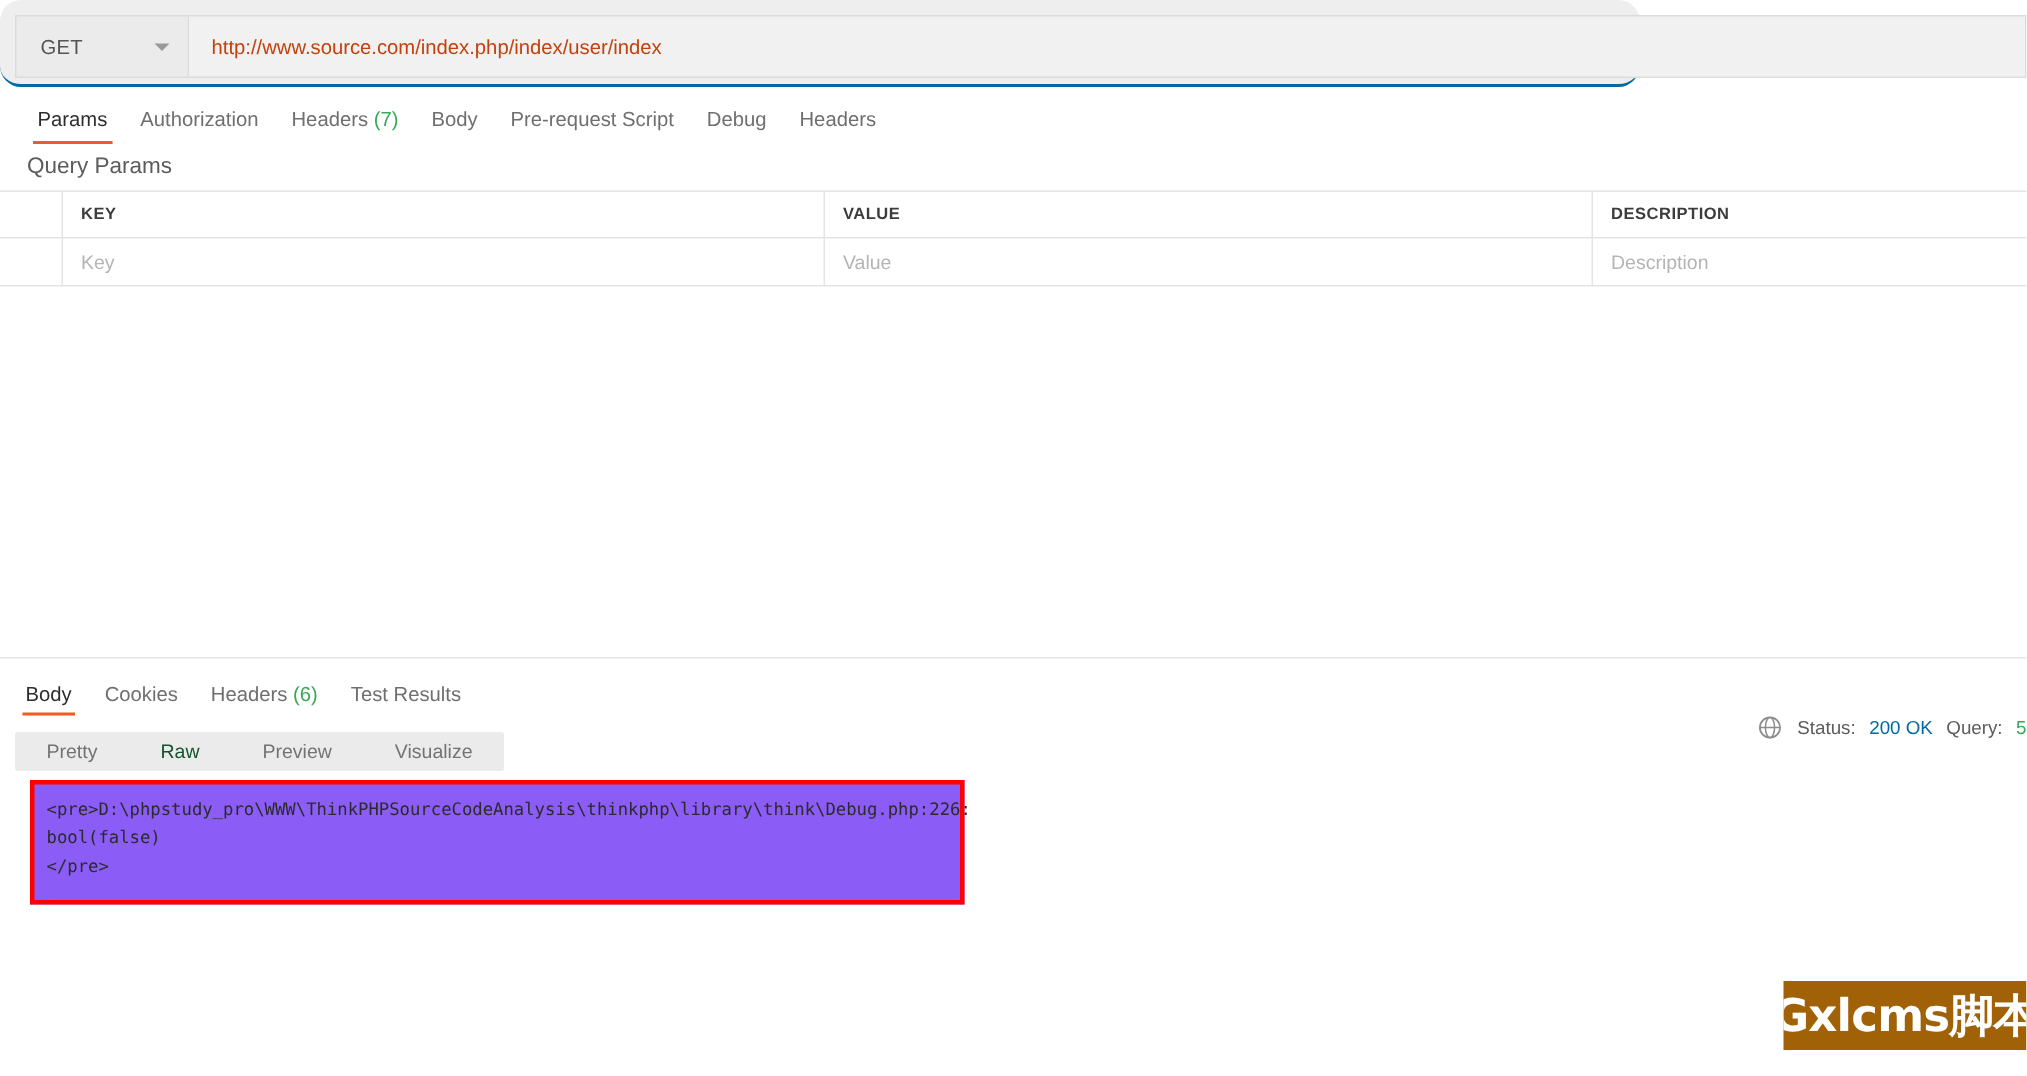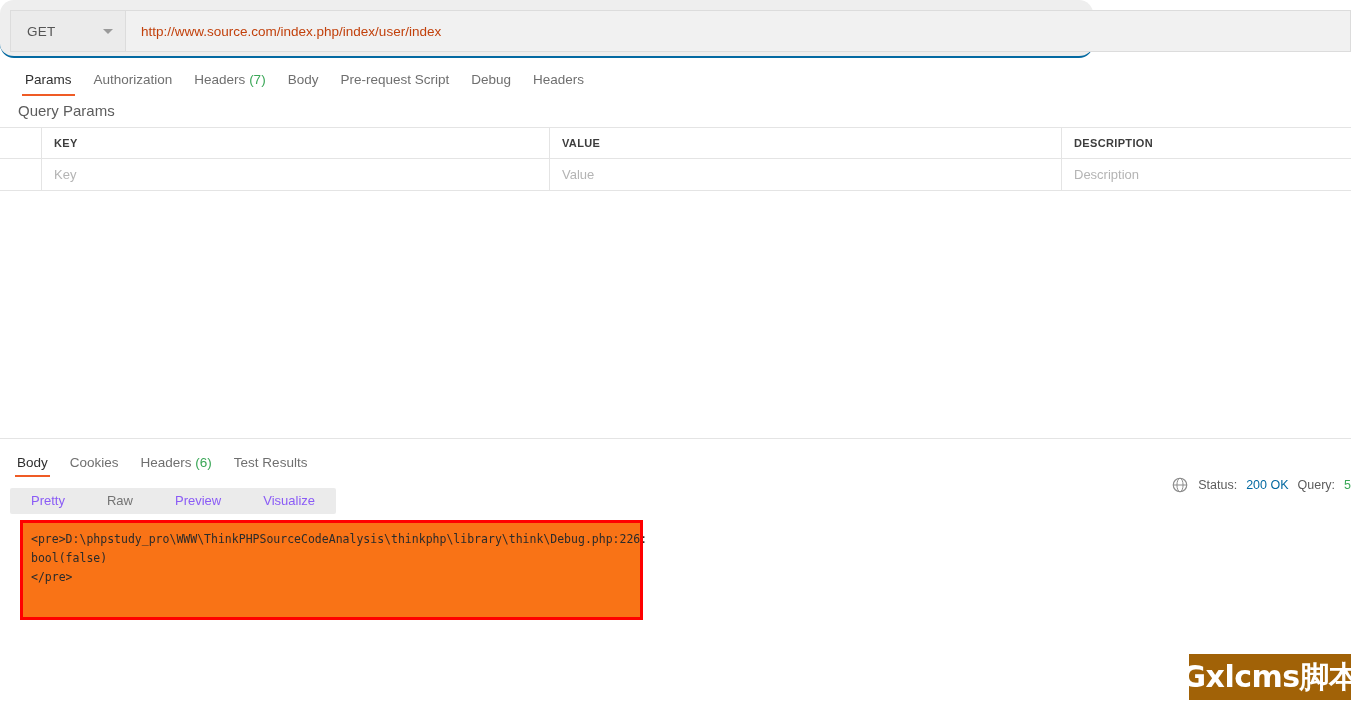--- a/index.html
+++ b/index.html
@@ -205,35 +205,35 @@
     left: 10px; top: 488px;
     height: 26px;
     background: #ebebeb;
     display: flex;
     align-items: center;
     border-radius: 2px;
   }
   .vtab {
     padding: 0 21px;
     font-size: 13px;
-    color: #8b5cf6;
+    color: #737373;
     cursor: pointer;
     line-height: 26px;
   }
-  .vtab.active { color: #737373; }
+  .vtab.active { color: #14532d; }
 
   
   .resp-body-box {
     position: absolute;
     left: 20px; top: 520px;
     width: 623px;
-    height: 100px;
+    height: 83px;
     border: 3px solid #ff0000;
     box-sizing: border-box;
-    background: #f97316;
+    background: #8b5cf6;
     padding: 7px 8px 0 8px;
   }
   .resp-body-pre {
     margin: 0;
     font-family: "DejaVu Sans Mono", "Liberation Mono", monospace;
     font-size: 11.5px;
     line-height: 19px;
     color: #2b2b2b;
     white-space: pre;
   }

